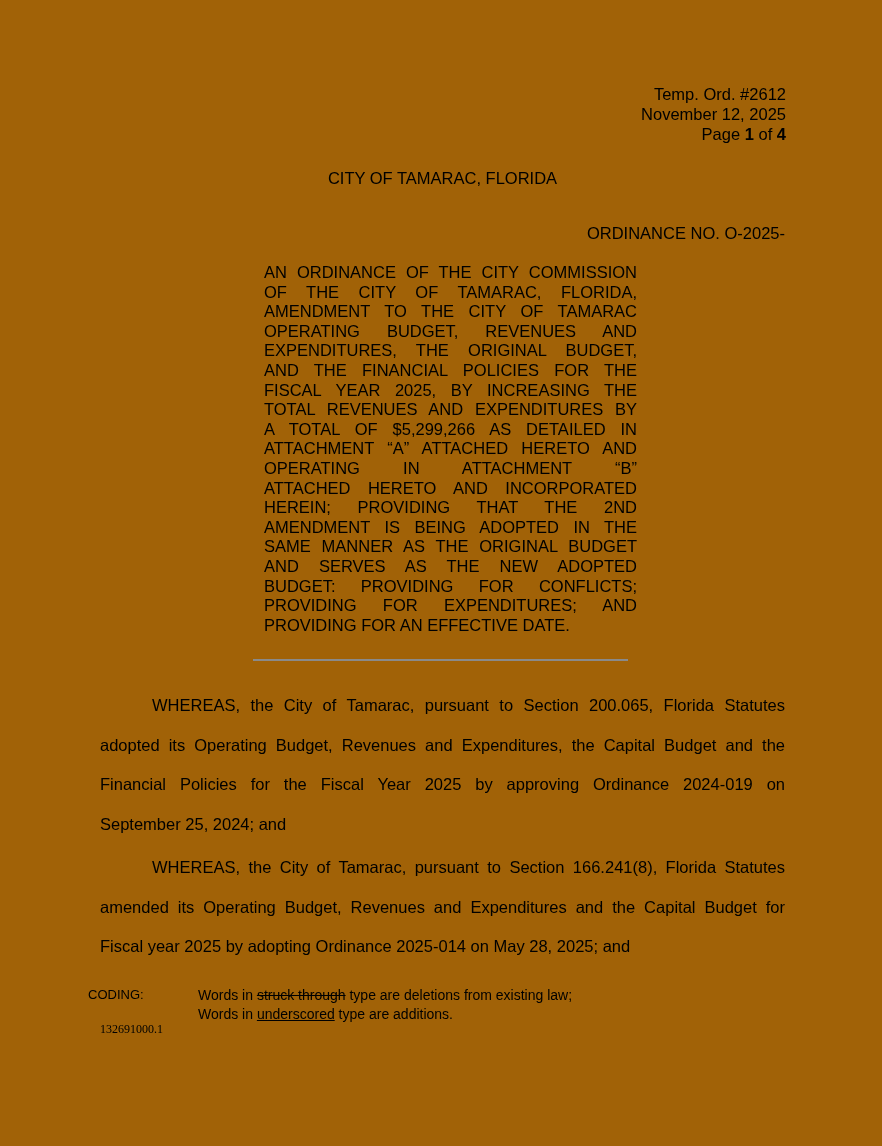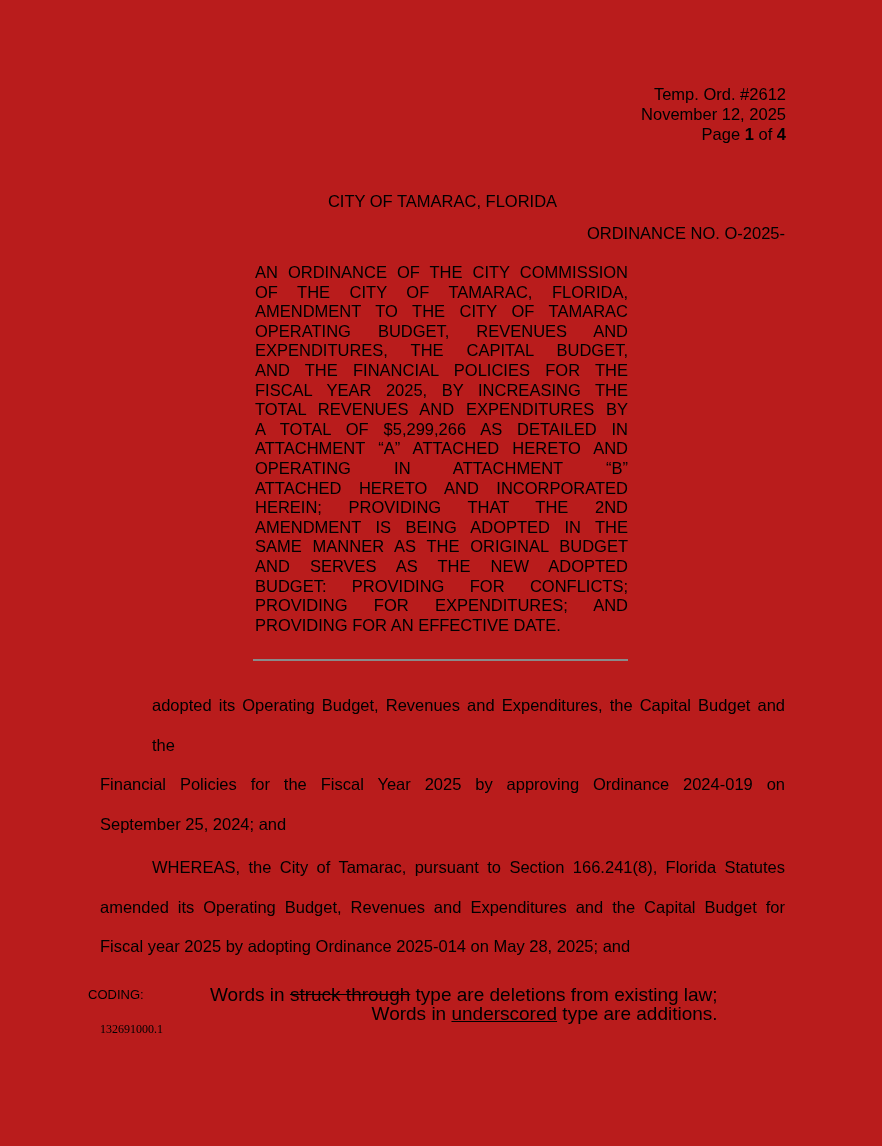--- a/index.html
+++ b/index.html
@@ -1,20 +1,20 @@
 <!DOCTYPE html>
 <html><head>
 <meta charset="utf-8">
 <style>
   html, body { margin: 0; padding: 0; background: #ffffff; }
   .page {
     position: relative;
     width: 882px;
     height: 1146px;
-    background: #b91c1c;
+    background: #a16207;
     color: #000000;
     font-family: "Liberation Sans", sans-serif;
     overflow: hidden;
   }
 
   
   .header {
     position: absolute;
     top: 84px;
     right: 96px;
@@ -27,28 +27,28 @@
 
   
   .title-line {
     position: absolute;
     left: 100px;
     width: 685px;
     text-align: center;
     font-size: 16.5px;
     line-height: 20px;
   }
-  #title1 { top: 191px; }
+  #title1 { top: 168px; }
   #title2 { top: 223px; text-align: right; }
 
   
   .caption {
     position: absolute;
     top: 263px;
-    left: 255px;
+    left: 264px;
     width: 373px;
     font-size: 16.5px;
     line-height: 19.6px;
   }
   .caption .cap-line { text-align: justify; text-align-last: justify; }
   .caption .cap-line:last-child { text-align-last: left; }
   .caption-rule {
     position: absolute;
     top: 659px;
     left: 253px;
@@ -74,25 +74,24 @@
   
   .coding-label {
     position: absolute;
     left: 88px;
     top: 986px;
     font-size: 13px;
     line-height: 18.5px;
   }
   .coding-lines {
     position: absolute;
-    left: 210px;
+    left: 198px;
     top: 986px;
-    font-size: 19px;
+    font-size: 14px;
     line-height: 18.5px;
-    text-align: right;
   }
   .strike { text-decoration: line-through; }
   .uline { text-decoration: underline; }
 
   .doc-number {
     position: absolute;
     left: 100px;
     top: 1021px;
     font-family: "Liberation Serif", serif;
     font-size: 12px;
@@ -111,39 +110,40 @@
   </div>
 
   <div class="title-line" id="title1">CITY OF TAMARAC, FLORIDA</div>
   <div class="title-line" id="title2">ORDINANCE NO. O-2025-</div>
 
   <div class="caption">
       <div class="cap-line">AN ORDINANCE OF THE CITY COMMISSION</div>
       <div class="cap-line">OF THE CITY OF TAMARAC, FLORIDA,</div>
       <div class="cap-line">AMENDMENT TO THE CITY OF TAMARAC</div>
       <div class="cap-line">OPERATING BUDGET, REVENUES AND</div>
-      <div class="cap-line">EXPENDITURES, THE CAPITAL BUDGET,</div>
+      <div class="cap-line">EXPENDITURES, THE ORIGINAL BUDGET,</div>
       <div class="cap-line">AND THE FINANCIAL POLICIES FOR THE</div>
       <div class="cap-line">FISCAL YEAR 2025, BY INCREASING THE</div>
       <div class="cap-line">TOTAL REVENUES AND EXPENDITURES BY</div>
       <div class="cap-line">A TOTAL OF $5,299,266 AS DETAILED IN</div>
       <div class="cap-line">ATTACHMENT “A” ATTACHED HERETO AND</div>
       <div class="cap-line">OPERATING IN ATTACHMENT “B”</div>
       <div class="cap-line">ATTACHED HERETO AND INCORPORATED</div>
       <div class="cap-line">HEREIN; PROVIDING THAT THE 2ND</div>
       <div class="cap-line">AMENDMENT IS BEING ADOPTED IN THE</div>
       <div class="cap-line">SAME MANNER AS THE ORIGINAL BUDGET</div>
       <div class="cap-line">AND SERVES AS THE NEW ADOPTED</div>
       <div class="cap-line">BUDGET: PROVIDING FOR CONFLICTS;</div>
       <div class="cap-line">PROVIDING FOR EXPENDITURES; AND</div>
       <div class="cap-line">PROVIDING FOR AN EFFECTIVE DATE.</div>
     </div>
   <div class="caption-rule"></div>
 
   <div class="para" id="whereas1">
+      <div class="p-line">WHEREAS, the City of Tamarac, pursuant to Section 200.065, Florida Statutes</div>
       <div class="p-line">adopted its Operating Budget, Revenues and Expenditures, the Capital Budget and the</div>
       <div class="p-line">Financial Policies for the Fiscal Year 2025 by approving Ordinance 2024-019 on</div>
       <div class="p-line">September 25, 2024; and</div>
     </div>
 
   <div class="para" id="whereas2">
       <div class="p-line">WHEREAS, the City of Tamarac, pursuant to Section 166.241(8), Florida Statutes</div>
       <div class="p-line">amended its Operating Budget, Revenues and Expenditures and the Capital Budget for</div>
       <div class="p-line">Fiscal year 2025 by adopting Ordinance 2025-014 on May 28, 2025; and</div>
     </div>

